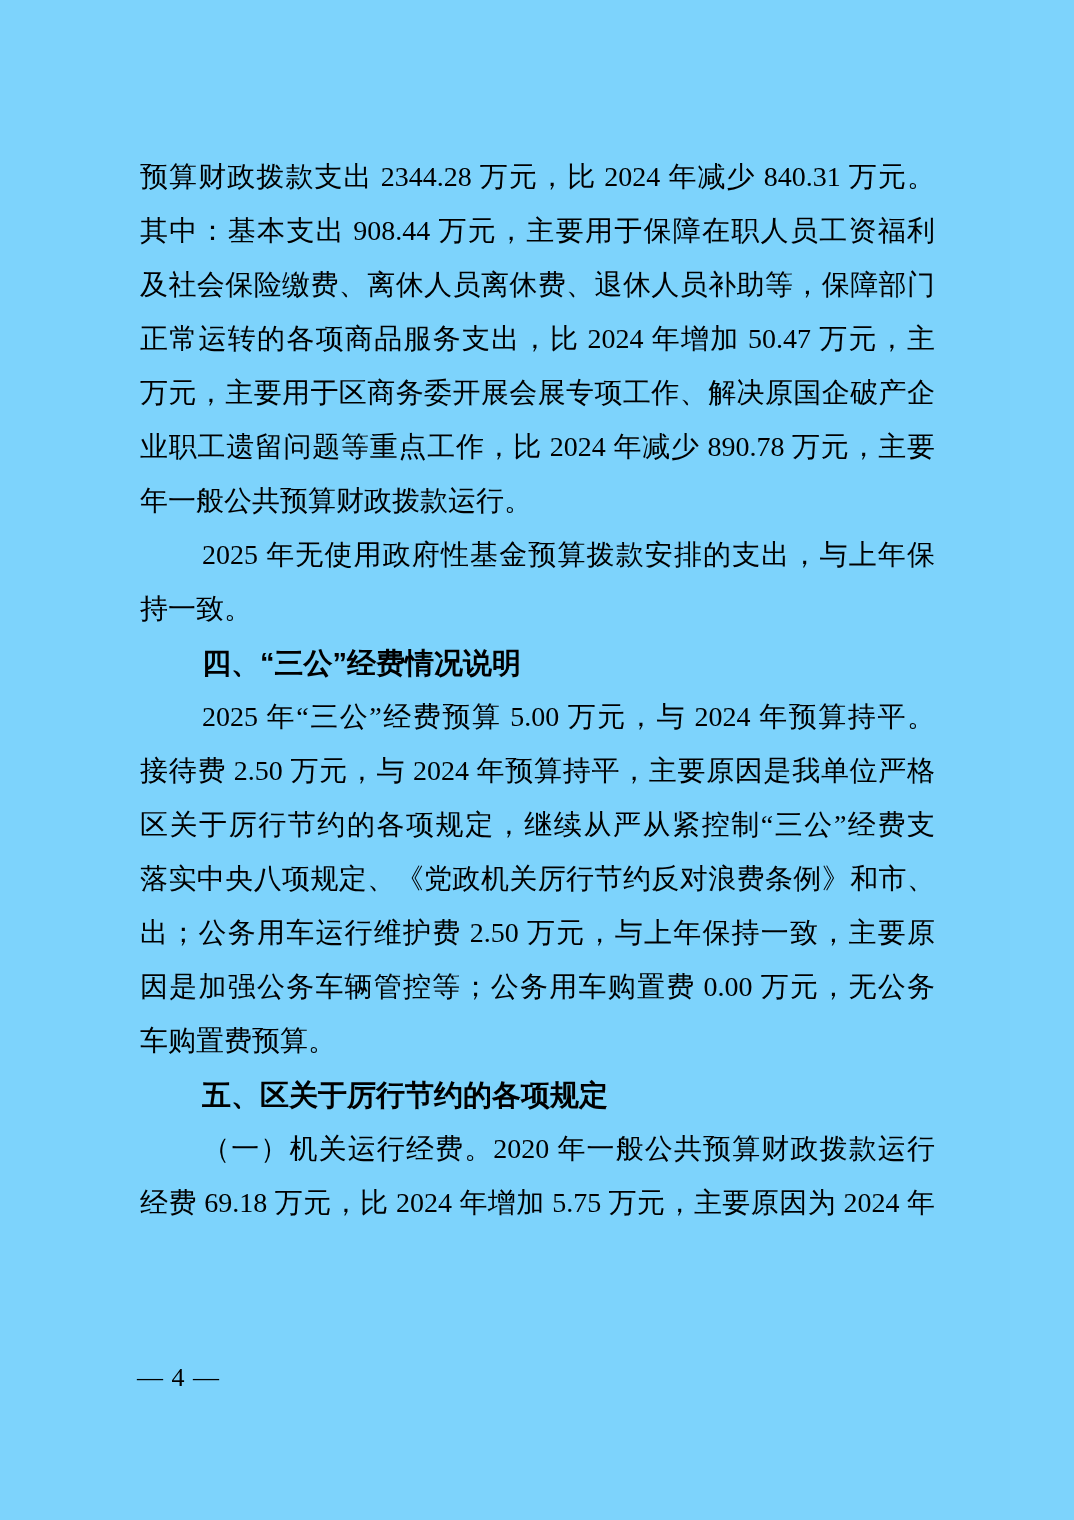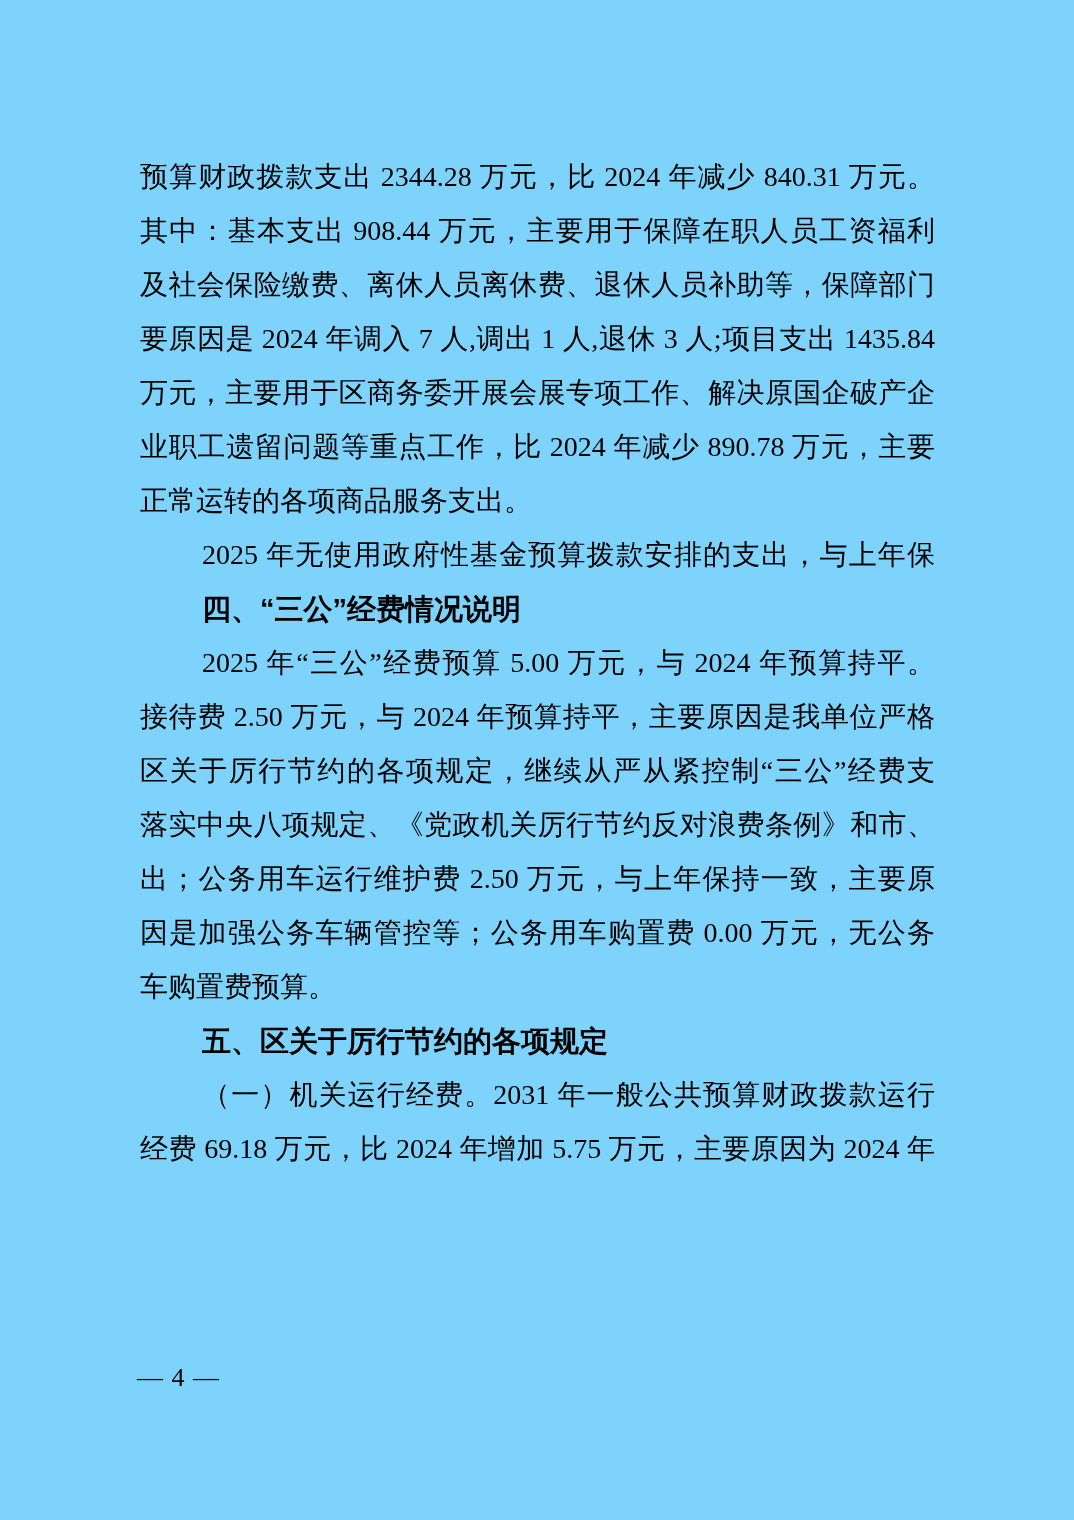--- a/index.html
+++ b/index.html
@@ -52,31 +52,32 @@
   }
 </style>
 </head>
 <body>
 
 <div class="page">
   <div class="content">
       <div class="line body fill">预算财政拨款支出 2344.28 万元，比 2024 年减少 840.31 万元。</div>
       <div class="line body fill">其中：基本支出 908.44 万元，主要用于保障在职人员工资福利</div>
       <div class="line body fill">及社会保险缴费、离休人员离休费、退休人员补助等，保障部门</div>
-      <div class="line body fill">要原因是 2024 年调入 7 人,调出 1 人,退休 3 人;项目支出 1435.84</div>
+      <div class="line body fill">正常运转的各项商品服务支出，比 2024 年增加 50.47 万元，主</div>
       <div class="line body fill">万元，主要用于区商务委开展会展专项工作、解决原国企破产企</div>
       <div class="line body fill">业职工遗留问题等重点工作，比 2024 年减少 890.78 万元，主要</div>
-      <div class="line body">正常运转的各项商品服务支出。</div>
+      <div class="line body">年一般公共预算财政拨款运行。</div>
       <div class="line body indent fill">2025 年无使用政府性基金预算拨款安排的支出，与上年保</div>
+      <div class="line body">持一致。</div>
       <div class="line heading indent">四、“三公”经费情况说明</div>
       <div class="line body indent fill">2025 年“三公”经费预算 5.00 万元，与 2024 年预算持平。</div>
       <div class="line body fill">接待费 2.50 万元，与 2024 年预算持平，主要原因是我单位严格</div>
       <div class="line body fill">区关于厉行节约的各项规定，继续从严从紧控制“三公”经费支</div>
       <div class="line body fill">落实中央八项规定、《党政机关厉行节约反对浪费条例》和市、</div>
       <div class="line body fill">出；公务用车运行维护费 2.50 万元，与上年保持一致，主要原</div>
       <div class="line body fill">因是加强公务车辆管控等；公务用车购置费 0.00 万元，无公务</div>
       <div class="line body">车购置费预算。</div>
       <div class="line heading indent">五、区关于厉行节约的各项规定</div>
-      <div class="line body indent fill">（一）机关运行经费。2031 年一般公共预算财政拨款运行</div>
+      <div class="line body indent fill">（一）机关运行经费。2020 年一般公共预算财政拨款运行</div>
       <div class="line body fill">经费 69.18 万元，比 2024 年增加 5.75 万元，主要原因为 2024 年</div>
     </div>
   <div class="footer">— 4 —</div>
 </div>
 
 </body></html>

